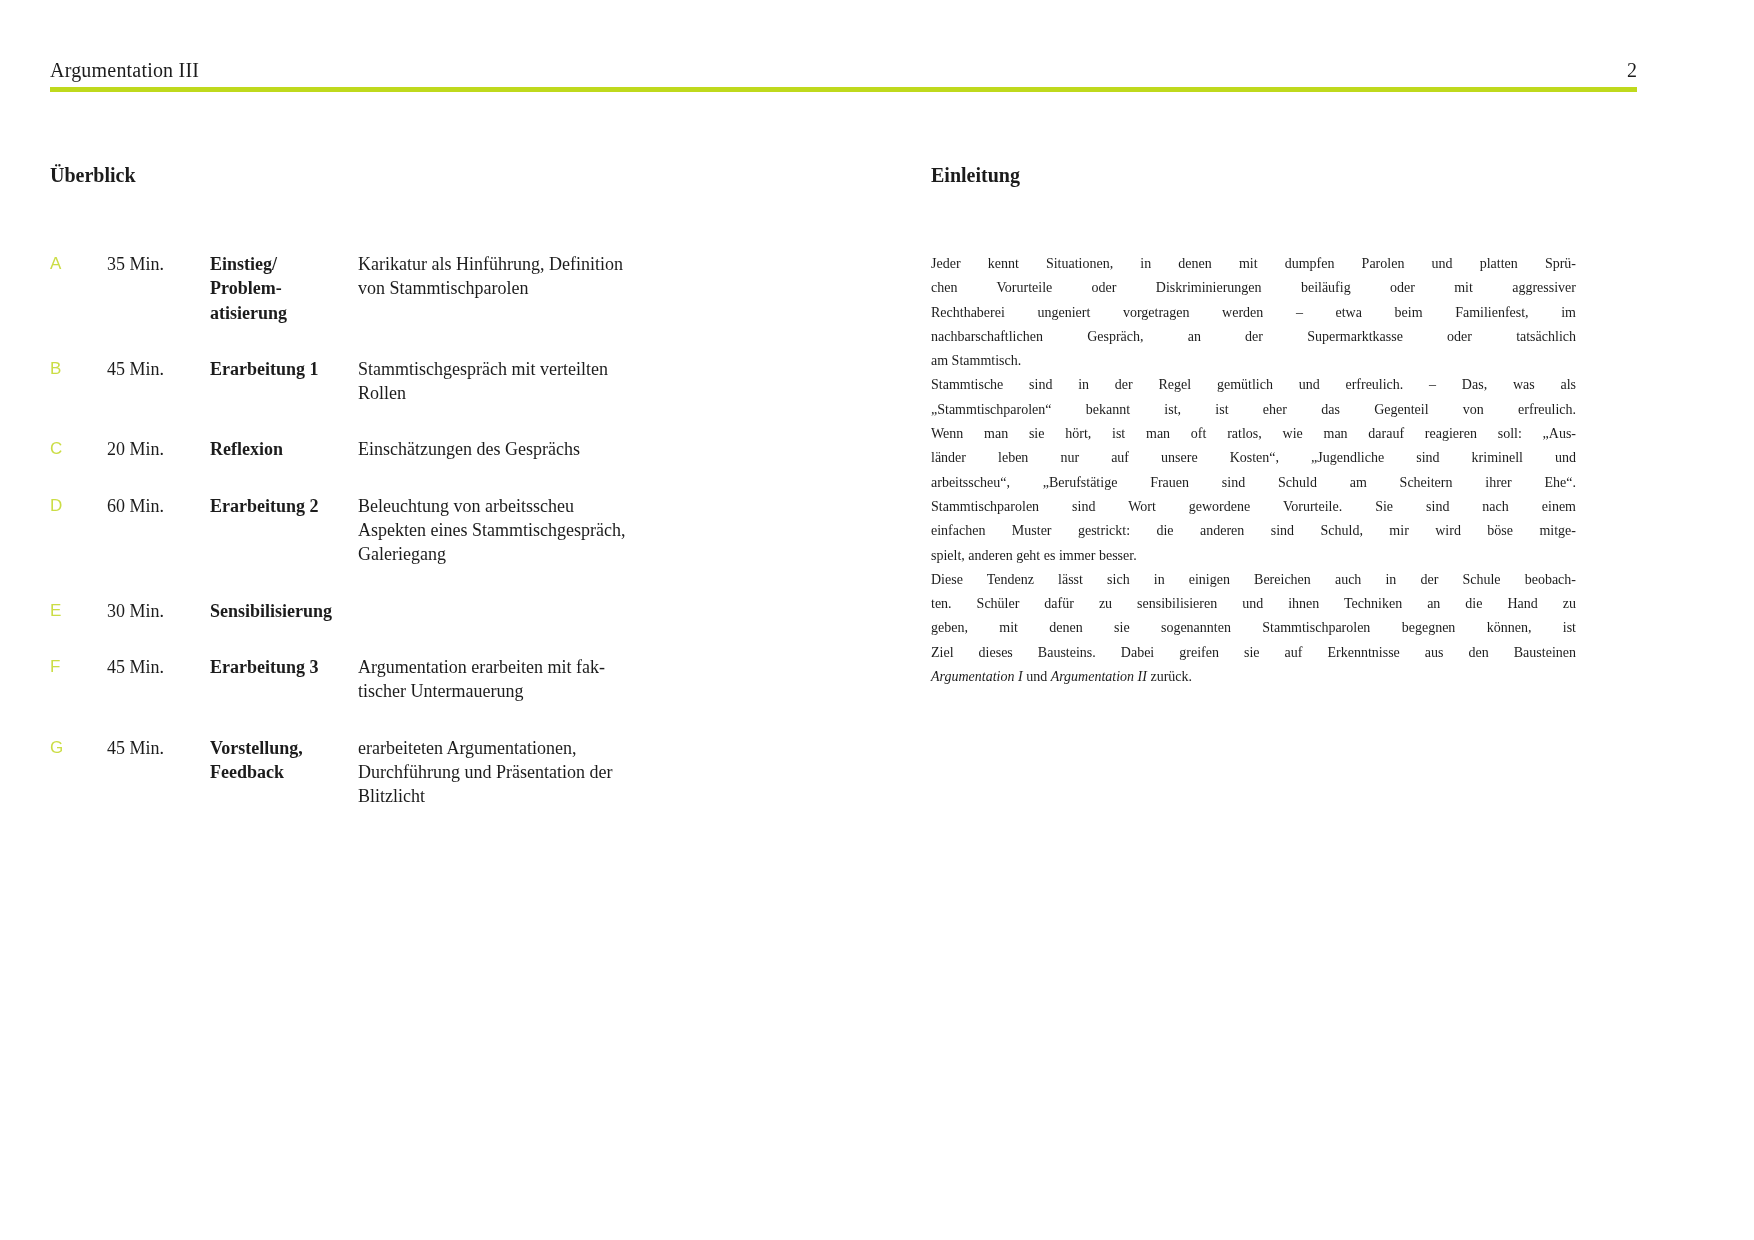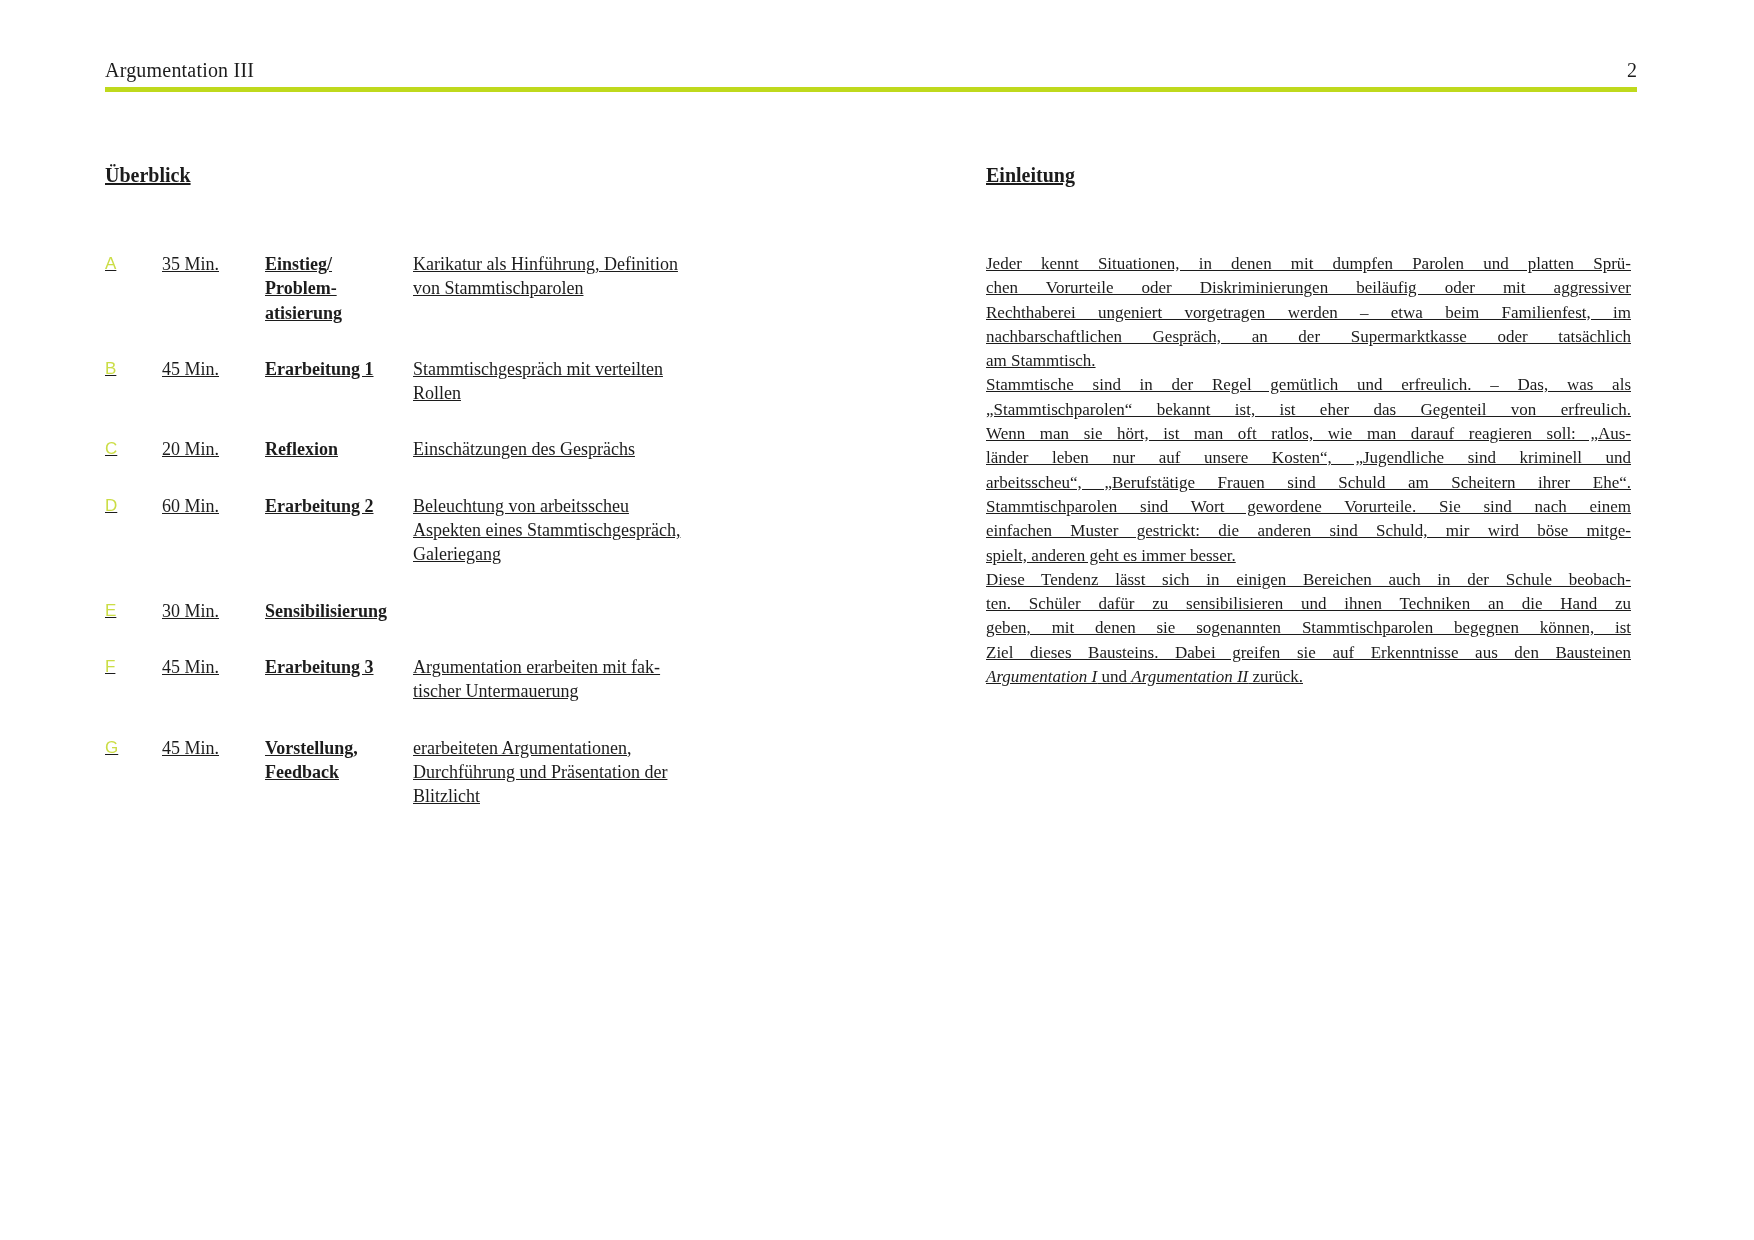--- a/index.html
+++ b/index.html
@@ -11,39 +11,39 @@
     width: 1754px;
     height: 1240px;
     overflow: hidden;
     font-family: "Liberation Serif", serif;
     color: #1c1c1c;
   }
   .page {
     box-sizing: border-box;
     width: 1754px;
     height: 1240px;
-    padding: 58px 117px 0 105px;
+    padding: 58px 117px 0 50px;
   }
   
   .hdr-row {
     display: flex;
     justify-content: space-between;
     align-items: baseline;
     font-size: 20px;
     line-height: 24px;
   }
   .hdr-title { letter-spacing: 0.2px; }
   .hdr-page  { font-size: 20px; }
   .rule {
     height: 5px;
     margin-top: 5px;
     background: #bfd91c; 
   }
   
-  .columns { display: flex; margin-top: 70px; text-decoration: underline; }
+  .columns { display: flex; margin-top: 70px; }
   .col-left  { width: 780px; flex: 0 0 auto; }
   .col-right { width: 645px; flex: 0 0 auto; margin-left: 101px; }
   h2.sect {
     margin: 0 0 64px 0;
     font-size: 20px;
     line-height: 26px;
     font-weight: bold;
   }
   
   .ovw-row {
@@ -58,21 +58,21 @@
     flex: 0 0 auto;
     font-family: "Liberation Sans", sans-serif;
     font-size: 17px;
     line-height: 24.3px;
     color: #cbdd45; 
   }
   .c-time  { width: 103px; flex: 0 0 auto; margin-left: 27px; }
   .c-phase { width: 148px; flex: 0 0 auto; font-weight: bold; }
   .c-desc  { flex: 1 1 auto; }
   
-  .intro-text { font-size: 17px; line-height: 24.3px; }
+  .intro-text { font-size: 14px; line-height: 24.3px; }
   .ln {
     text-align: justify;
     text-align-last: justify;
   }
   .ln.end {
     text-align: left;
     text-align-last: auto;
   }
   .it { font-style: italic; }
 </style>

